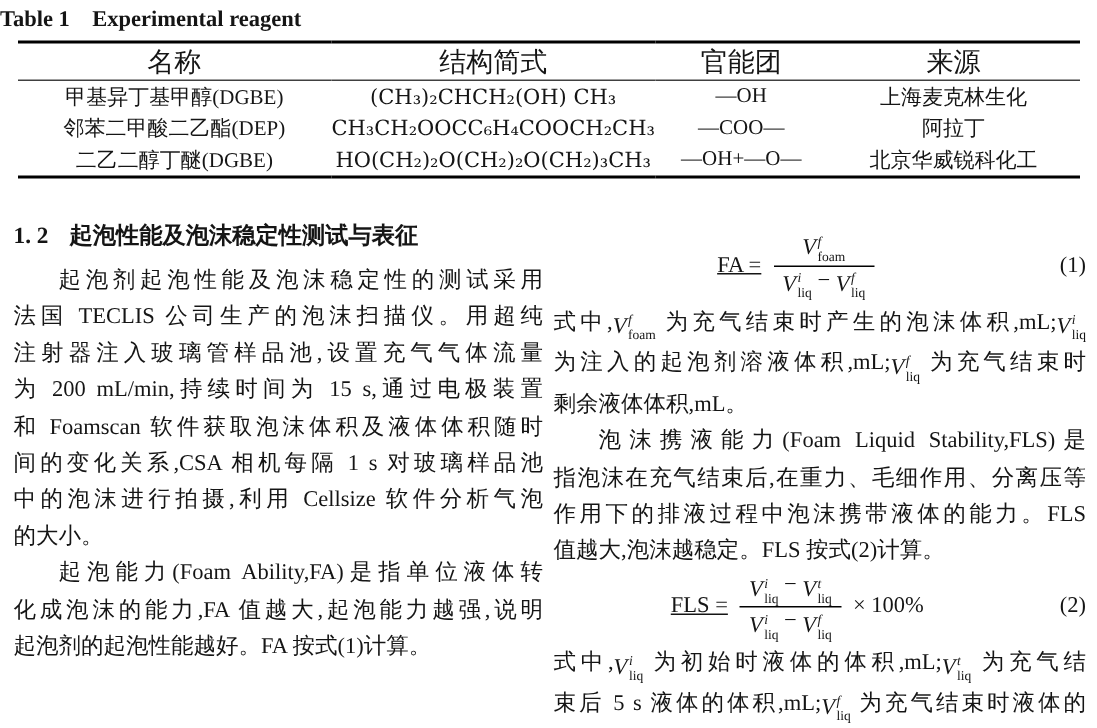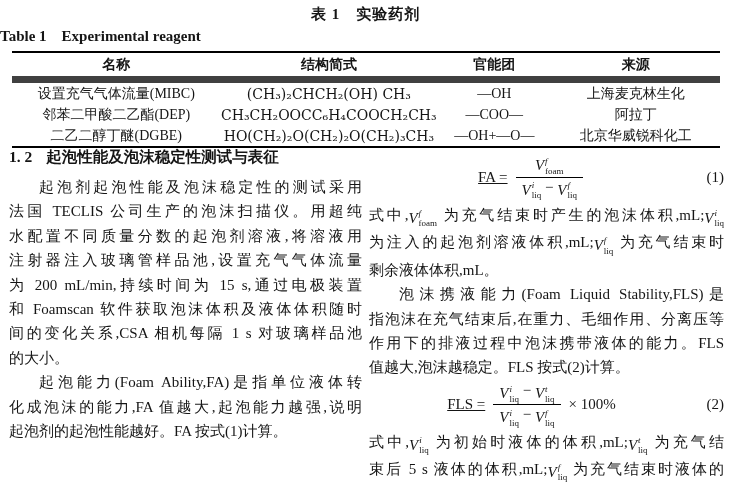--- a/index.html
+++ b/index.html
@@ -4,21 +4,21 @@
 <style>
   html,body{margin:0;padding:0;background:#fff;}
   .page{position:relative;width:731px;height:485px;background:#fff;color:#151515;
         font-family:"Liberation Serif","DejaVu Serif",serif;overflow:hidden;}
   
   .tablezone{position:absolute;left:0;top:0;width:731px;}
   .t-title-zh{margin-top:5px;text-align:center;font-size:15px;font-weight:bold;letter-spacing:1px;}
   .t-title-en{margin-top:3px;text-align:left;font-size:15px;font-weight:bold;}
   table.reagents{width:708px;margin:5px auto 0;border-collapse:collapse;
                  border-top:2px solid #000;border-bottom:2px solid #000;}
-  table.reagents th{font-size:14px;font-weight:bold;height:23px;border-bottom:7px solid #404040;padding:0;}
+  table.reagents th{font-size:18px;font-weight:normal;height:23px;border-bottom:1px solid #404040;padding:0;}
   table.reagents td{font-size:14px;text-align:center;height:21px;padding:0;}
   .formula{font-family:"DejaVu Serif",serif;font-size:13.5px;}
   .c-name{width:31%;} .c-formula{width:27%;} .c-group{width:17%;margin-top:20px;} .c-source{width:25%;}
   
   .col-left{position:absolute;left:9px;top:147px;width:353px;}
   .col-right{position:absolute;left:369px;top:151px;width:355px;}
   .h2{font-size:15.5px;font-weight:bold;margin-bottom:7px;}
   .h2 .sec-no{margin-right:14px;}
   .ln,.ln-last{font-size:15px;line-height:24.4px;}
   .ln{text-align:justify;text-align-last:justify;}
@@ -40,34 +40,33 @@
   .ss{display:inline-flex;flex-direction:column;align-items:flex-start;
       font-size:9px;line-height:1.15;margin-left:1px;}
   .sp{font-style:italic;}
 </style>
 </head>
 <body>
 
 <div class="page">
 
   <div class="tablezone">
-    <div class="t-title-zh">表 1　实验药剂</div>
     <div class="t-title-en">Table 1　Experimental reagent</div>
     <table class="reagents">
       <thead>
         <tr>
           <th class="c-name">名称</th>
           <th class="c-formula">结构简式</th>
           <th class="c-group">官能团</th>
           <th class="c-source">来源</th>
         </tr>
       </thead>
       <tbody>
         <tr>
-          <td>设置充气气体流量(MIBC)</td>
+          <td>甲基异丁基甲醇(DGBE)</td>
           <td class="formula">(CH₃)₂CHCH₂(OH) CH₃</td>
           <td>—OH</td>
           <td>上海麦克林生化</td>
         </tr>
         <tr>
           <td>邻苯二甲酸二乙酯(DEP)</td>
           <td class="formula">CH₃CH₂OOCC₆H₄COOCH₂CH₃</td>
           <td>—COO—</td>
           <td>阿拉丁</td>
         </tr>
@@ -81,25 +80,25 @@
     </table>
   </div>
 
   <div class="col-left">
     <div class="h2">
       <span class="sec-no">1. 2</span><span>起泡性能及泡沫稳定性测试与表征</span>
     </div>
     <div>
       <div class="ln ind">起泡剂起泡性能及泡沫稳定性的测试采用</div>
       <div class="ln">法国 TECLIS 公司生产的泡沫扫描仪。用超纯</div>
-      <div class="ln">水配置不同质量分数的起泡剂溶液,将溶液用</div>
       <div class="ln">注射器注入玻璃管样品池,设置充气气体流量</div>
       <div class="ln">为 200 mL/min,持续时间为 15 s,通过电极装置</div>
       <div class="ln">和 Foamscan 软件获取泡沫体积及液体体积随时</div>
       <div class="ln">间的变化关系,CSA 相机每隔 1 s 对玻璃样品池</div>
+      <div class="ln">中的泡沫进行拍摄,利用 Cellsize 软件分析气泡</div>
       <div class="ln-last">的大小。</div>
     </div>
     <div>
       <div class="ln ind">起泡能力(Foam Ability,FA)是指单位液体转</div>
       <div class="ln">化成泡沫的能力,FA 值越大,起泡能力越强,说明</div>
       <div class="ln-last">起泡剂的起泡性能越好。FA 按式(1)计算。</div>
     </div>
   </div>
 
   <div class="col-right">

